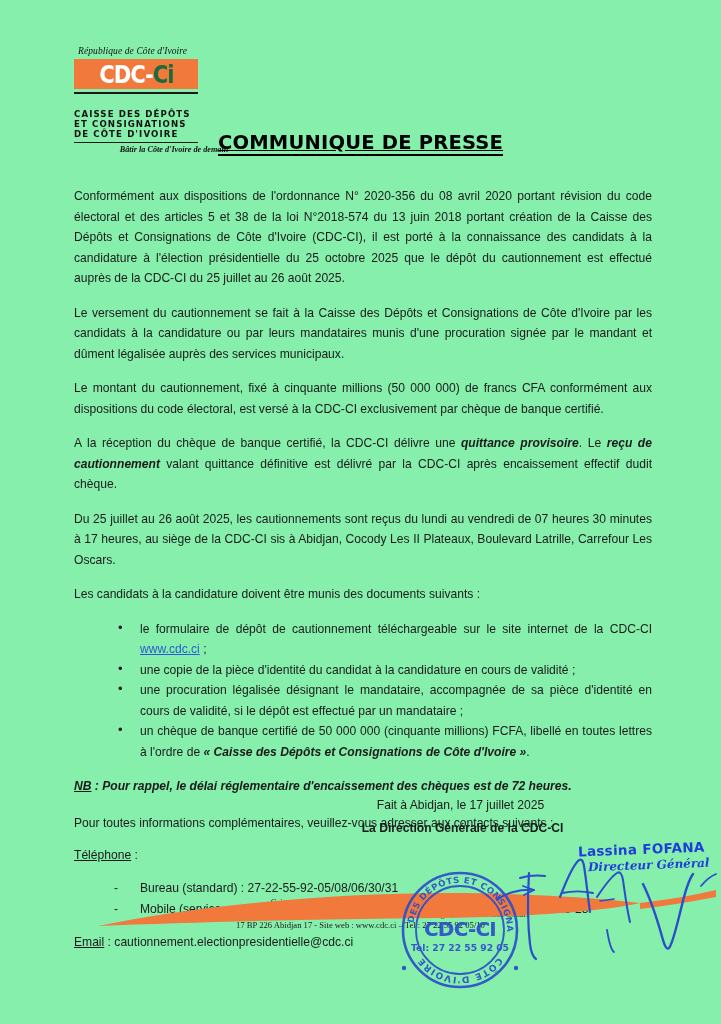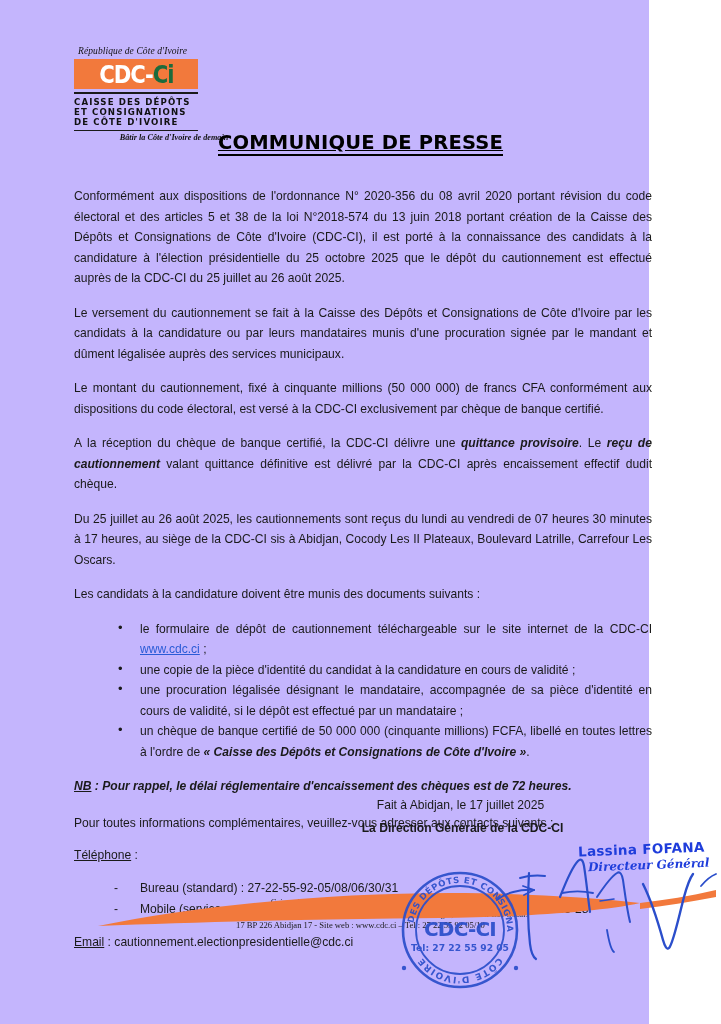--- a/index.html
+++ b/index.html
@@ -12,23 +12,23 @@
     height: 1024px;
     position: relative;
     overflow: hidden;
     font-family: "Liberation Sans", sans-serif;
     color: #1a1a1a;
   }
 
   .page {
     position: absolute;
     left: 0; top: 0;
-    width: 649px;
+    width: 721px;
     height: 1024px;
-    background: #c4b5fd;
+    background: #86efac;
   }
 
   
   .letterhead {
     position: absolute;
     left: 74px;
     top: 46px;
     width: 200px;
   }
   .lh-republic {
@@ -60,21 +60,21 @@
     transform: scaleX(0.94);
   }
   .lh-logo-text .grn { color: #1C6B3C; }
   .lh-rule {
     width: 124px;
     height: 1.5px;
     background: #1a1a1a;
     margin-top: 3px;
   }
   .lh-name {
-    margin-top: 3px;
+    margin-top: 15px;
     font-family: "DejaVu Sans", sans-serif;
     font-weight: bold;
     font-size: 8.6px;
     line-height: 10.4px;
     letter-spacing: 1.1px;
     color: #111;
     white-space: nowrap;
   }
   .lh-rule2 {
     width: 124px;

